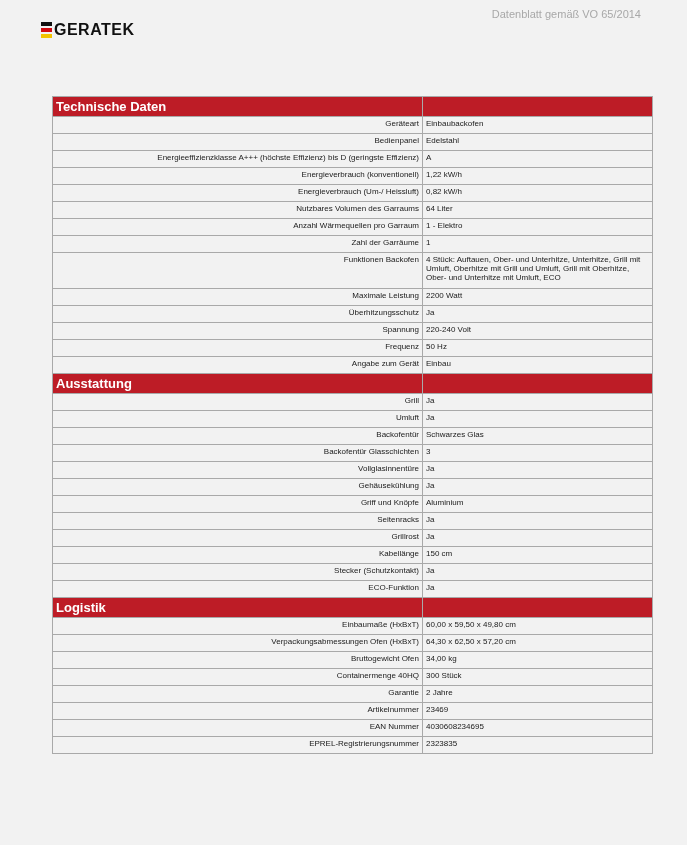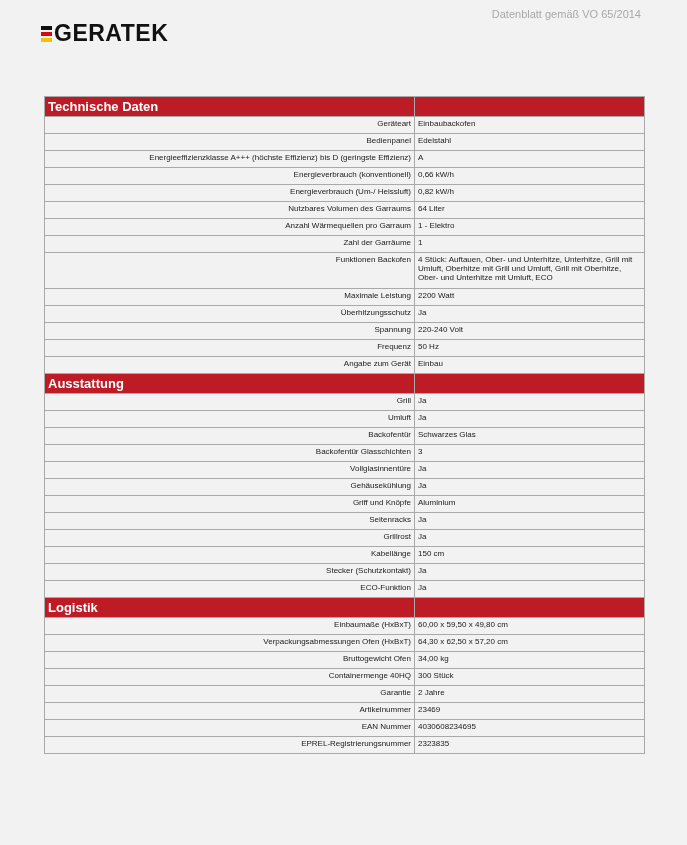--- a/index.html
+++ b/index.html
@@ -7,24 +7,24 @@
     width: 687px; height: 845px; background: #f2f2f2;
     font-family: "Liberation Sans", sans-serif; color: #1a1a1a;
     position: relative; overflow: hidden;
   }
   .logo { position: absolute; left: 41px; top: 22px; display: flex; align-items: center; }
   .flag { display: flex; flex-direction: column; gap: 2px; margin-right: 2px; }
   .flag span { display: block; width: 11px; height: 4px; }
   .flag .b { background: #111; }
   .flag .r { background: #d20a11; }
   .flag .g { background: #f2c300; }
-  .logo-text { font-size: 23px; font-weight: bold; letter-spacing: 0.5px; color: #111; line-height: 1; }
+  .logo-text { font-size: 16px; font-weight: bold; letter-spacing: 0.5px; color: #111; line-height: 1; }
   .ref { position: absolute; right: 46px; top: 8px; font-size: 11px; color: #a8a8a8; }
   table {
-    position: absolute; left: 44px; top: 96px; width: 600px;
+    position: absolute; left: 52px; top: 96px; width: 600px;
     border-collapse: collapse; table-layout: fixed; border-radius: 14px;
   }
   col.c1 { width: 370px; }
   col.c2 { width: 230px; }
   td {
     border: 1px solid #a9a9a9; font-size: 8px; padding: 2px 3px;
     height: 12px; vertical-align: top; line-height: 9px; background: #f2f2f2;
   }
   tr.section td {
     background: #bd1c26; color: #fff; font-size: 13px; font-weight: bold;
@@ -64,21 +64,21 @@
       <tr>
         <td class="left">Bedienpanel</td>
         <td>Edelstahl</td>
       </tr>
       <tr>
         <td class="left">Energieeffizienzklasse A+++ (höchste Effizienz) bis D (geringste Effizienz)</td>
         <td>A</td>
       </tr>
       <tr>
         <td class="left">Energieverbrauch (konventionell)</td>
-        <td>0,66 kW/h</td>
+        <td>1,22 kW/h</td>
       </tr>
       <tr>
         <td class="left">Energieverbrauch (Um-/ Heissluft)</td>
         <td>0,82 kW/h</td>
       </tr>
       <tr>
         <td class="left">Nutzbares Volumen des Garraums</td>
         <td>64 Liter</td>
       </tr>
       <tr>

